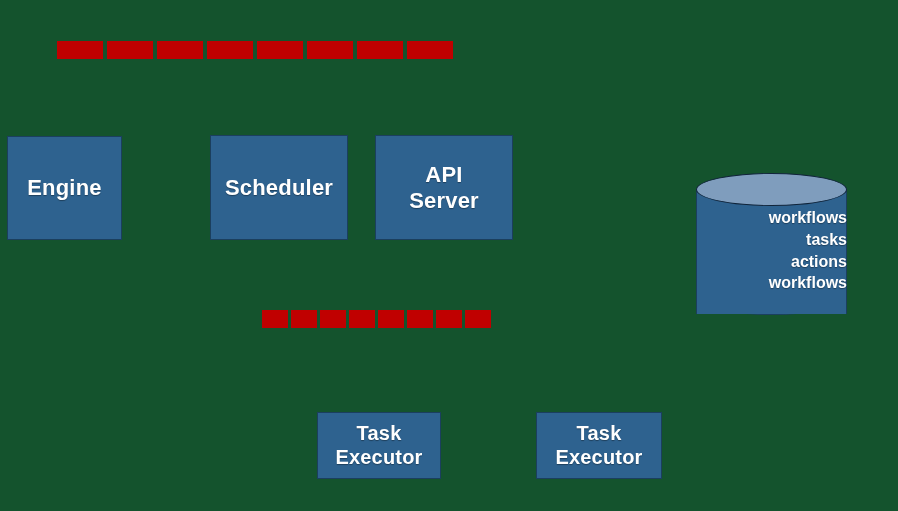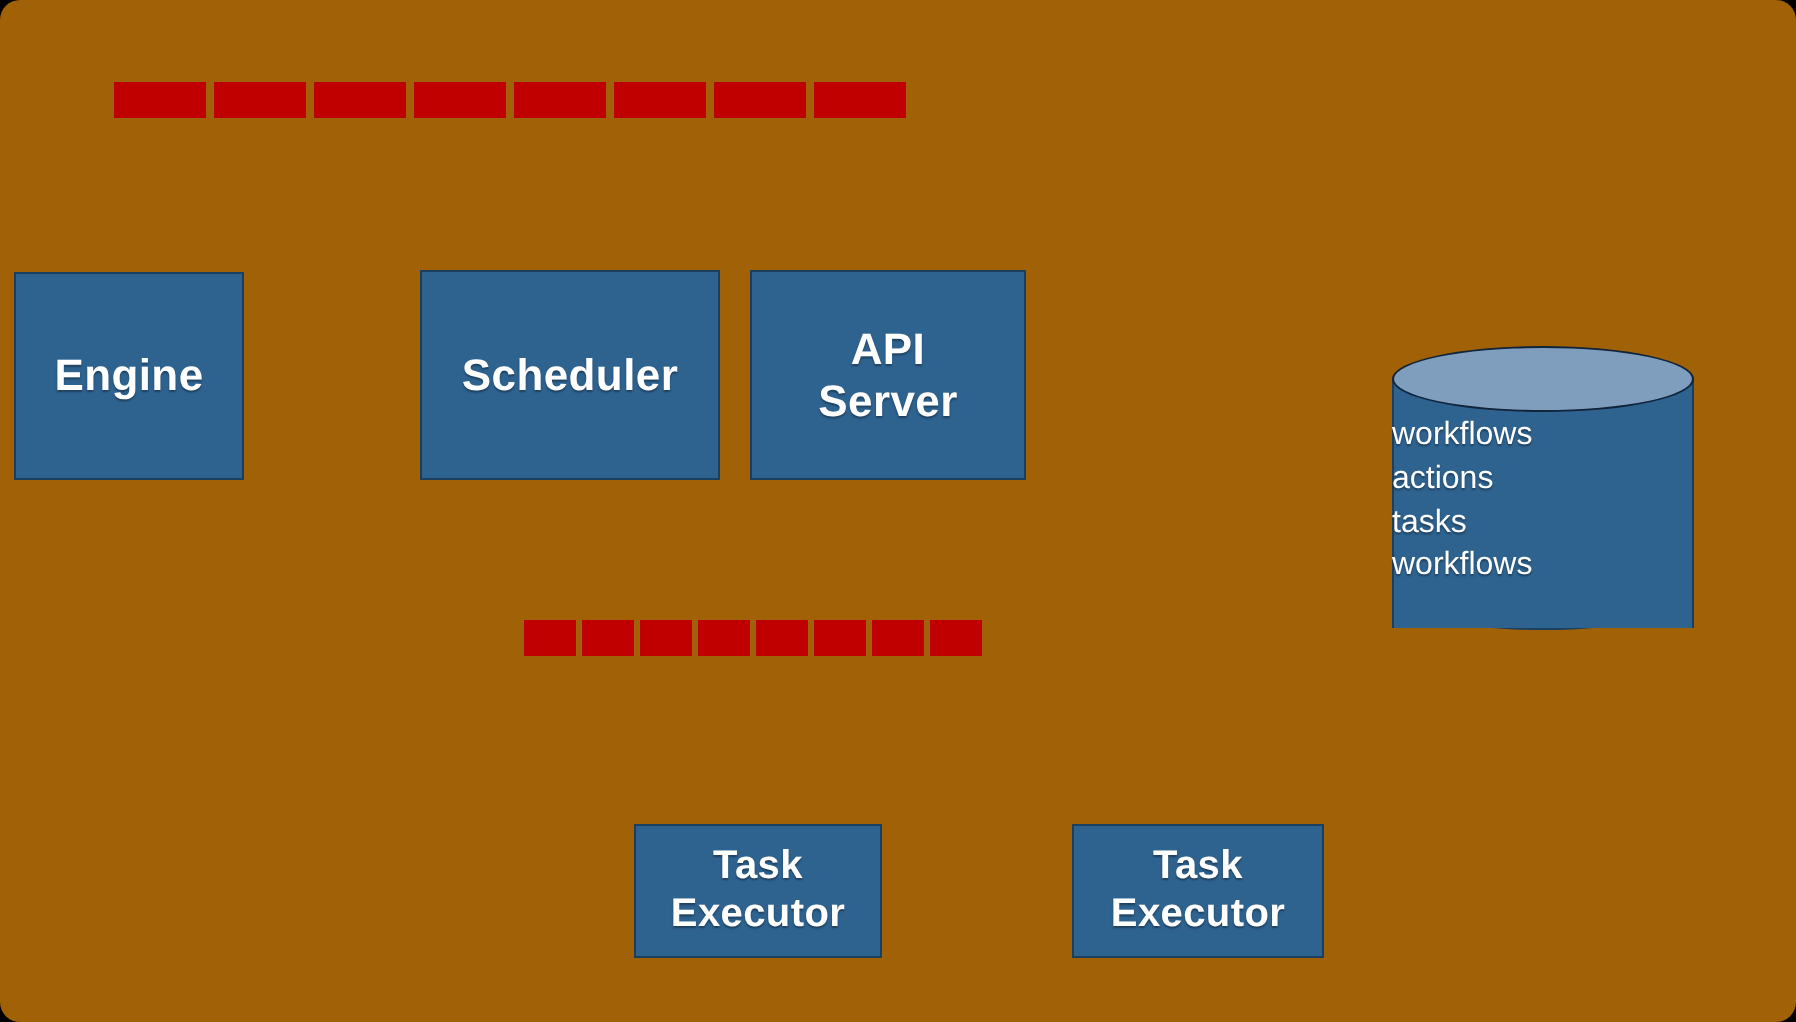--- a/index.html
+++ b/index.html
@@ -8,23 +8,22 @@
     padding: 0;
     background: #000000;
   }
   body {
     font-family: "Liberation Sans", sans-serif;
   }
   #canvas {
     position: relative;
     width: 898px;
     height: 511px;
-    background: #a16207;
+    background: #14532d;
     overflow: hidden;
-    border-radius: 10px;
   }
 
   
   .node-box {
     position: absolute;
     box-sizing: border-box;
     background: #2e628f;
     border: 1px solid #1b3f5e;
     display: flex;
     align-items: center;
@@ -36,21 +35,21 @@
     letter-spacing: 0.2px;
     white-space: pre-line;
     text-shadow: 0 1px 1px rgba(0,0,0,0.35);
   }
 
   .node-engine {
     left: 7px;  top: 136px;  width: 115px; height: 104px;
     font-size: 22px;
   }
   .node-scheduler {
-    left: 210px; top: 135px; width: 150px; height: 105px;
+    left: 210px; top: 135px; width: 138px; height: 105px;
     font-size: 22px;
   }
   .node-api {
     left: 375px; top: 135px; width: 138px; height: 105px;
     font-size: 22px;
   }
   .node-exec-1 {
     left: 317px; top: 412px; width: 124px; height: 67px;
     font-size: 20px;
   }
@@ -120,24 +119,24 @@
     background: #7f9dbd;
     border-radius: 50% / 50%;
     border: 1px solid #10243a;
     box-sizing: border-box;
   }
   .db-labels {
     position: absolute;
     left: 0;
     top: 34px;
     width: 151px;
-    text-align: left;
+    text-align: right;
     color: #ffffff;
     font-size: 16px;
-    font-weight: normal;
+    font-weight: bold;
     line-height: 1.36;
     text-shadow: 0 1px 1px rgba(0,0,0,0.35);
   }
   .db-labels div { white-space: nowrap; }
 </style>
 </head>
 <body>
 
 <div id="canvas">
 
@@ -175,19 +174,19 @@
 
   <div class="node-box node-exec-2">Task
 Executor</div>
 
   <div class="db-cylinder">
     <div class="db-bottom"></div>
     <div class="db-body"></div>
     <div class="db-top"></div>
     <div class="db-labels">
       <div>workflows</div>
+      <div>tasks</div>
       <div>actions</div>
-      <div>tasks</div>
       <div>workflows</div>
     </div>
   </div>
 
 </div>
 
 </body></html>

